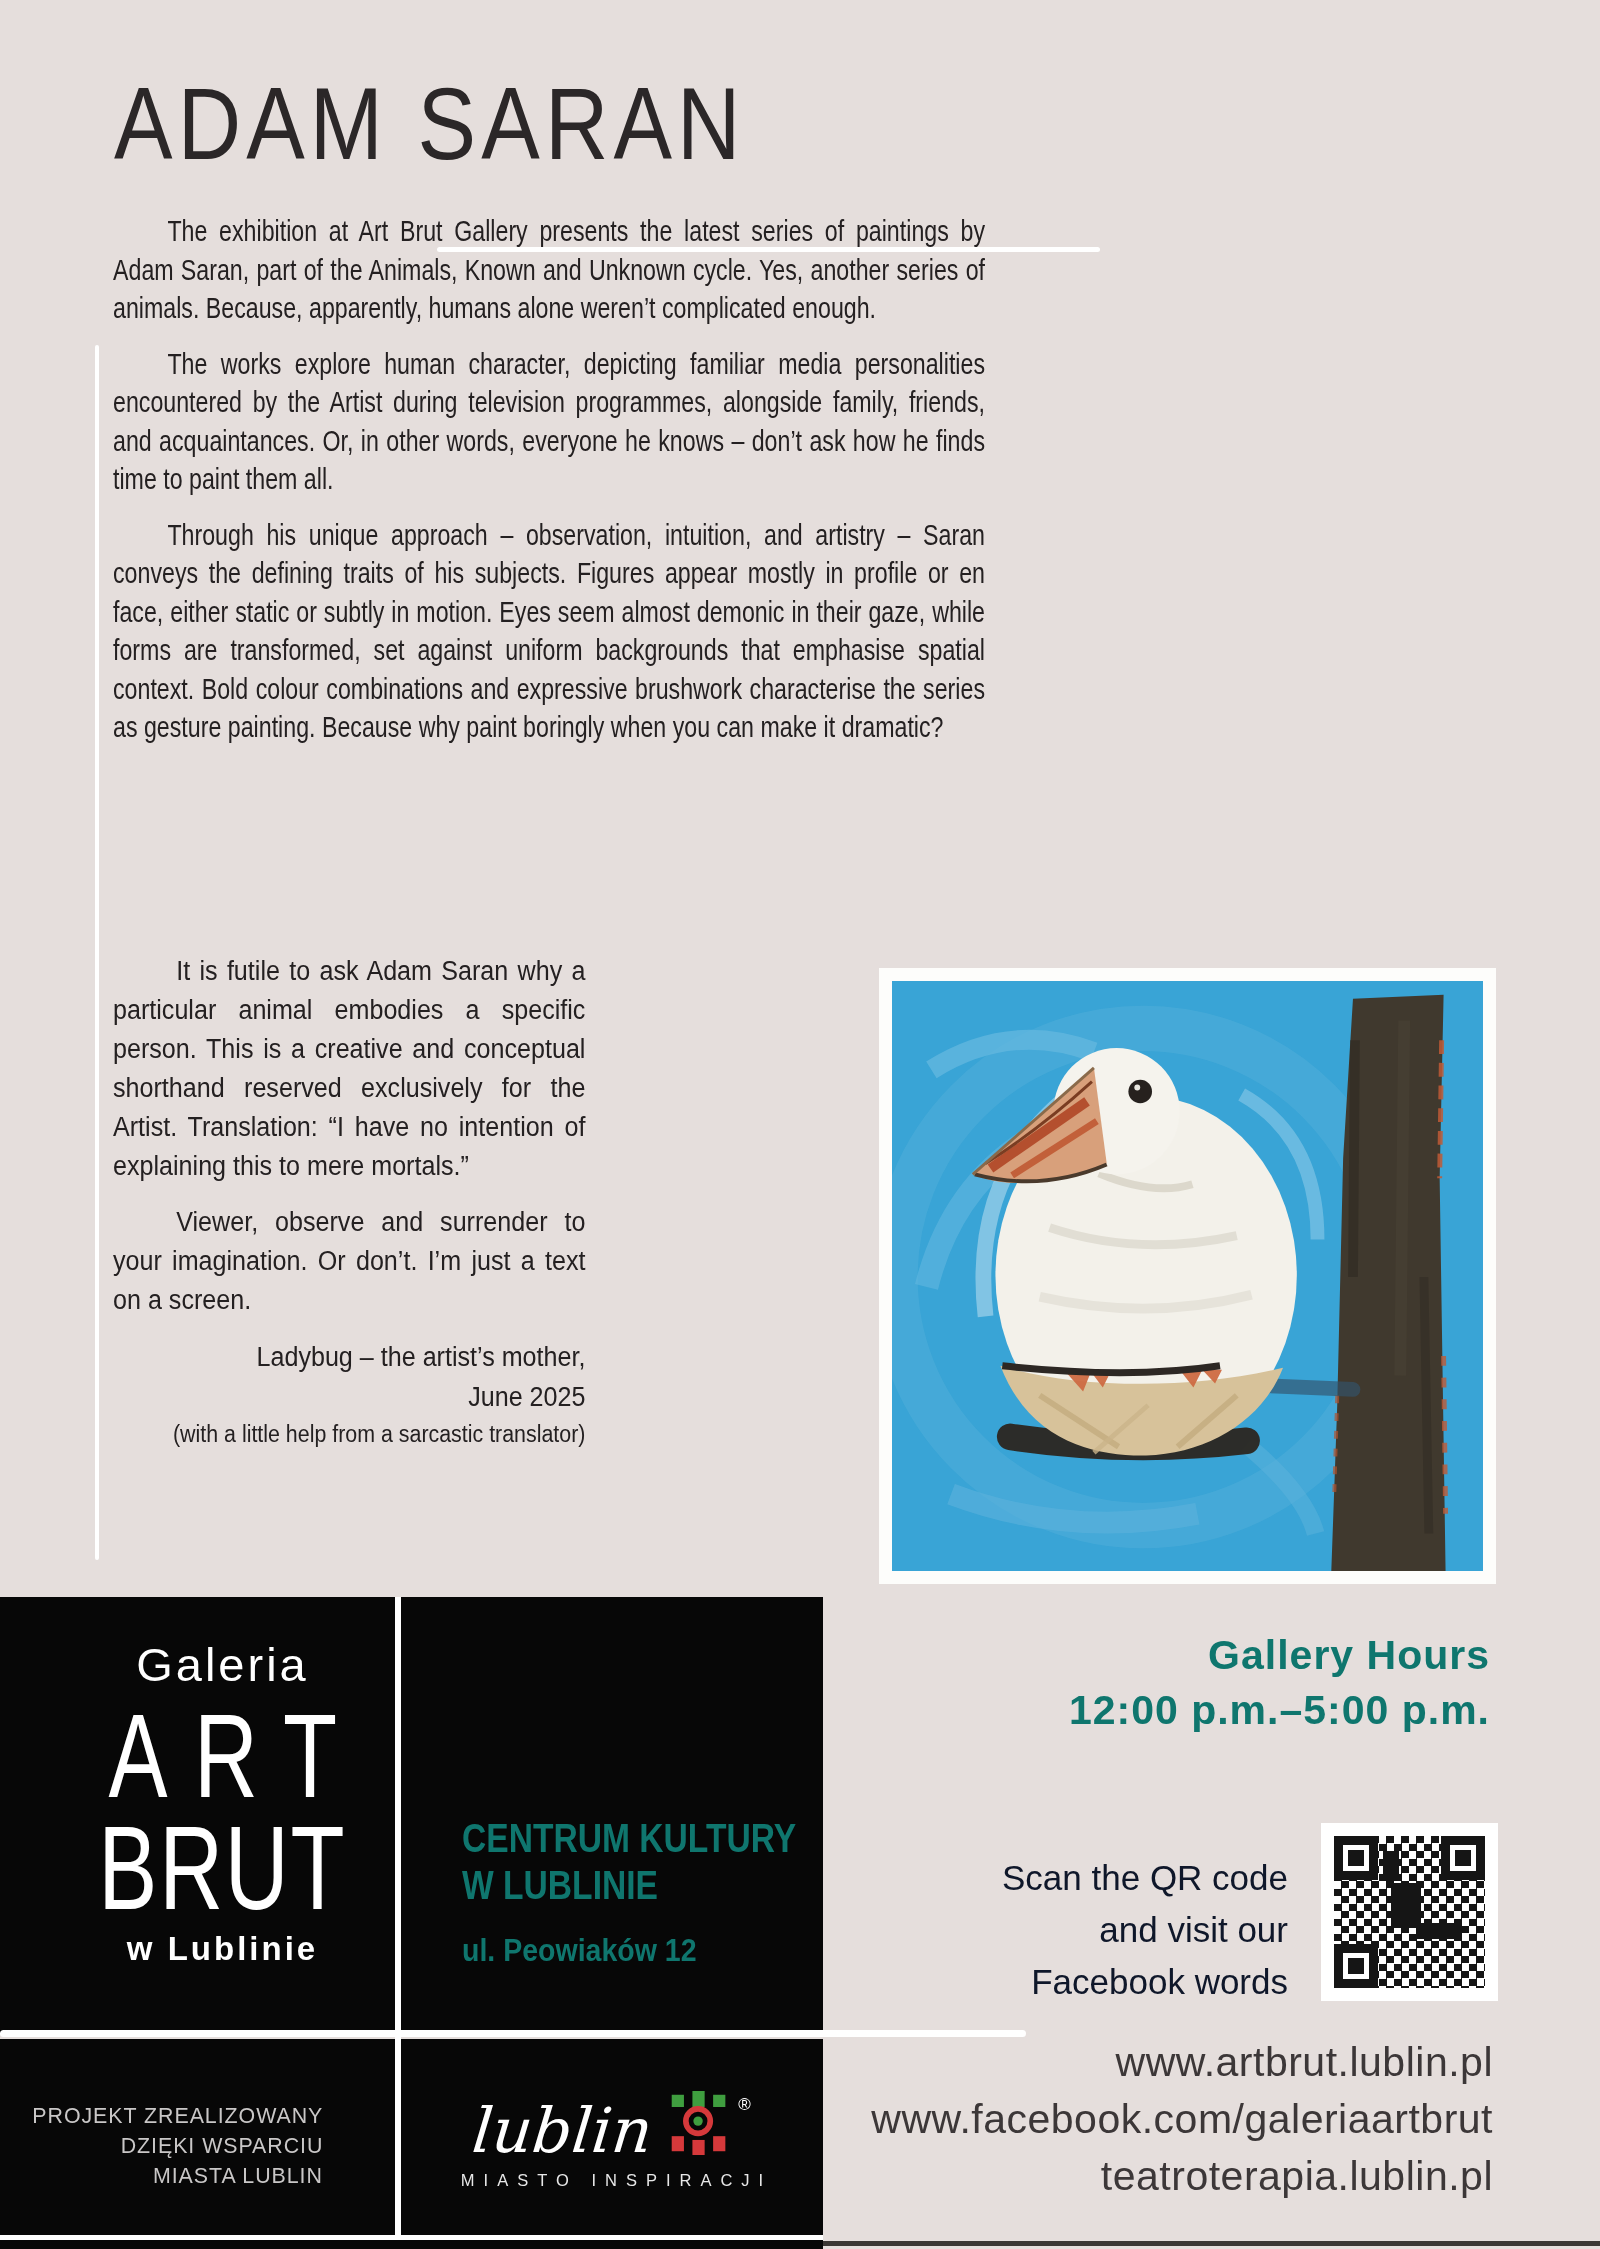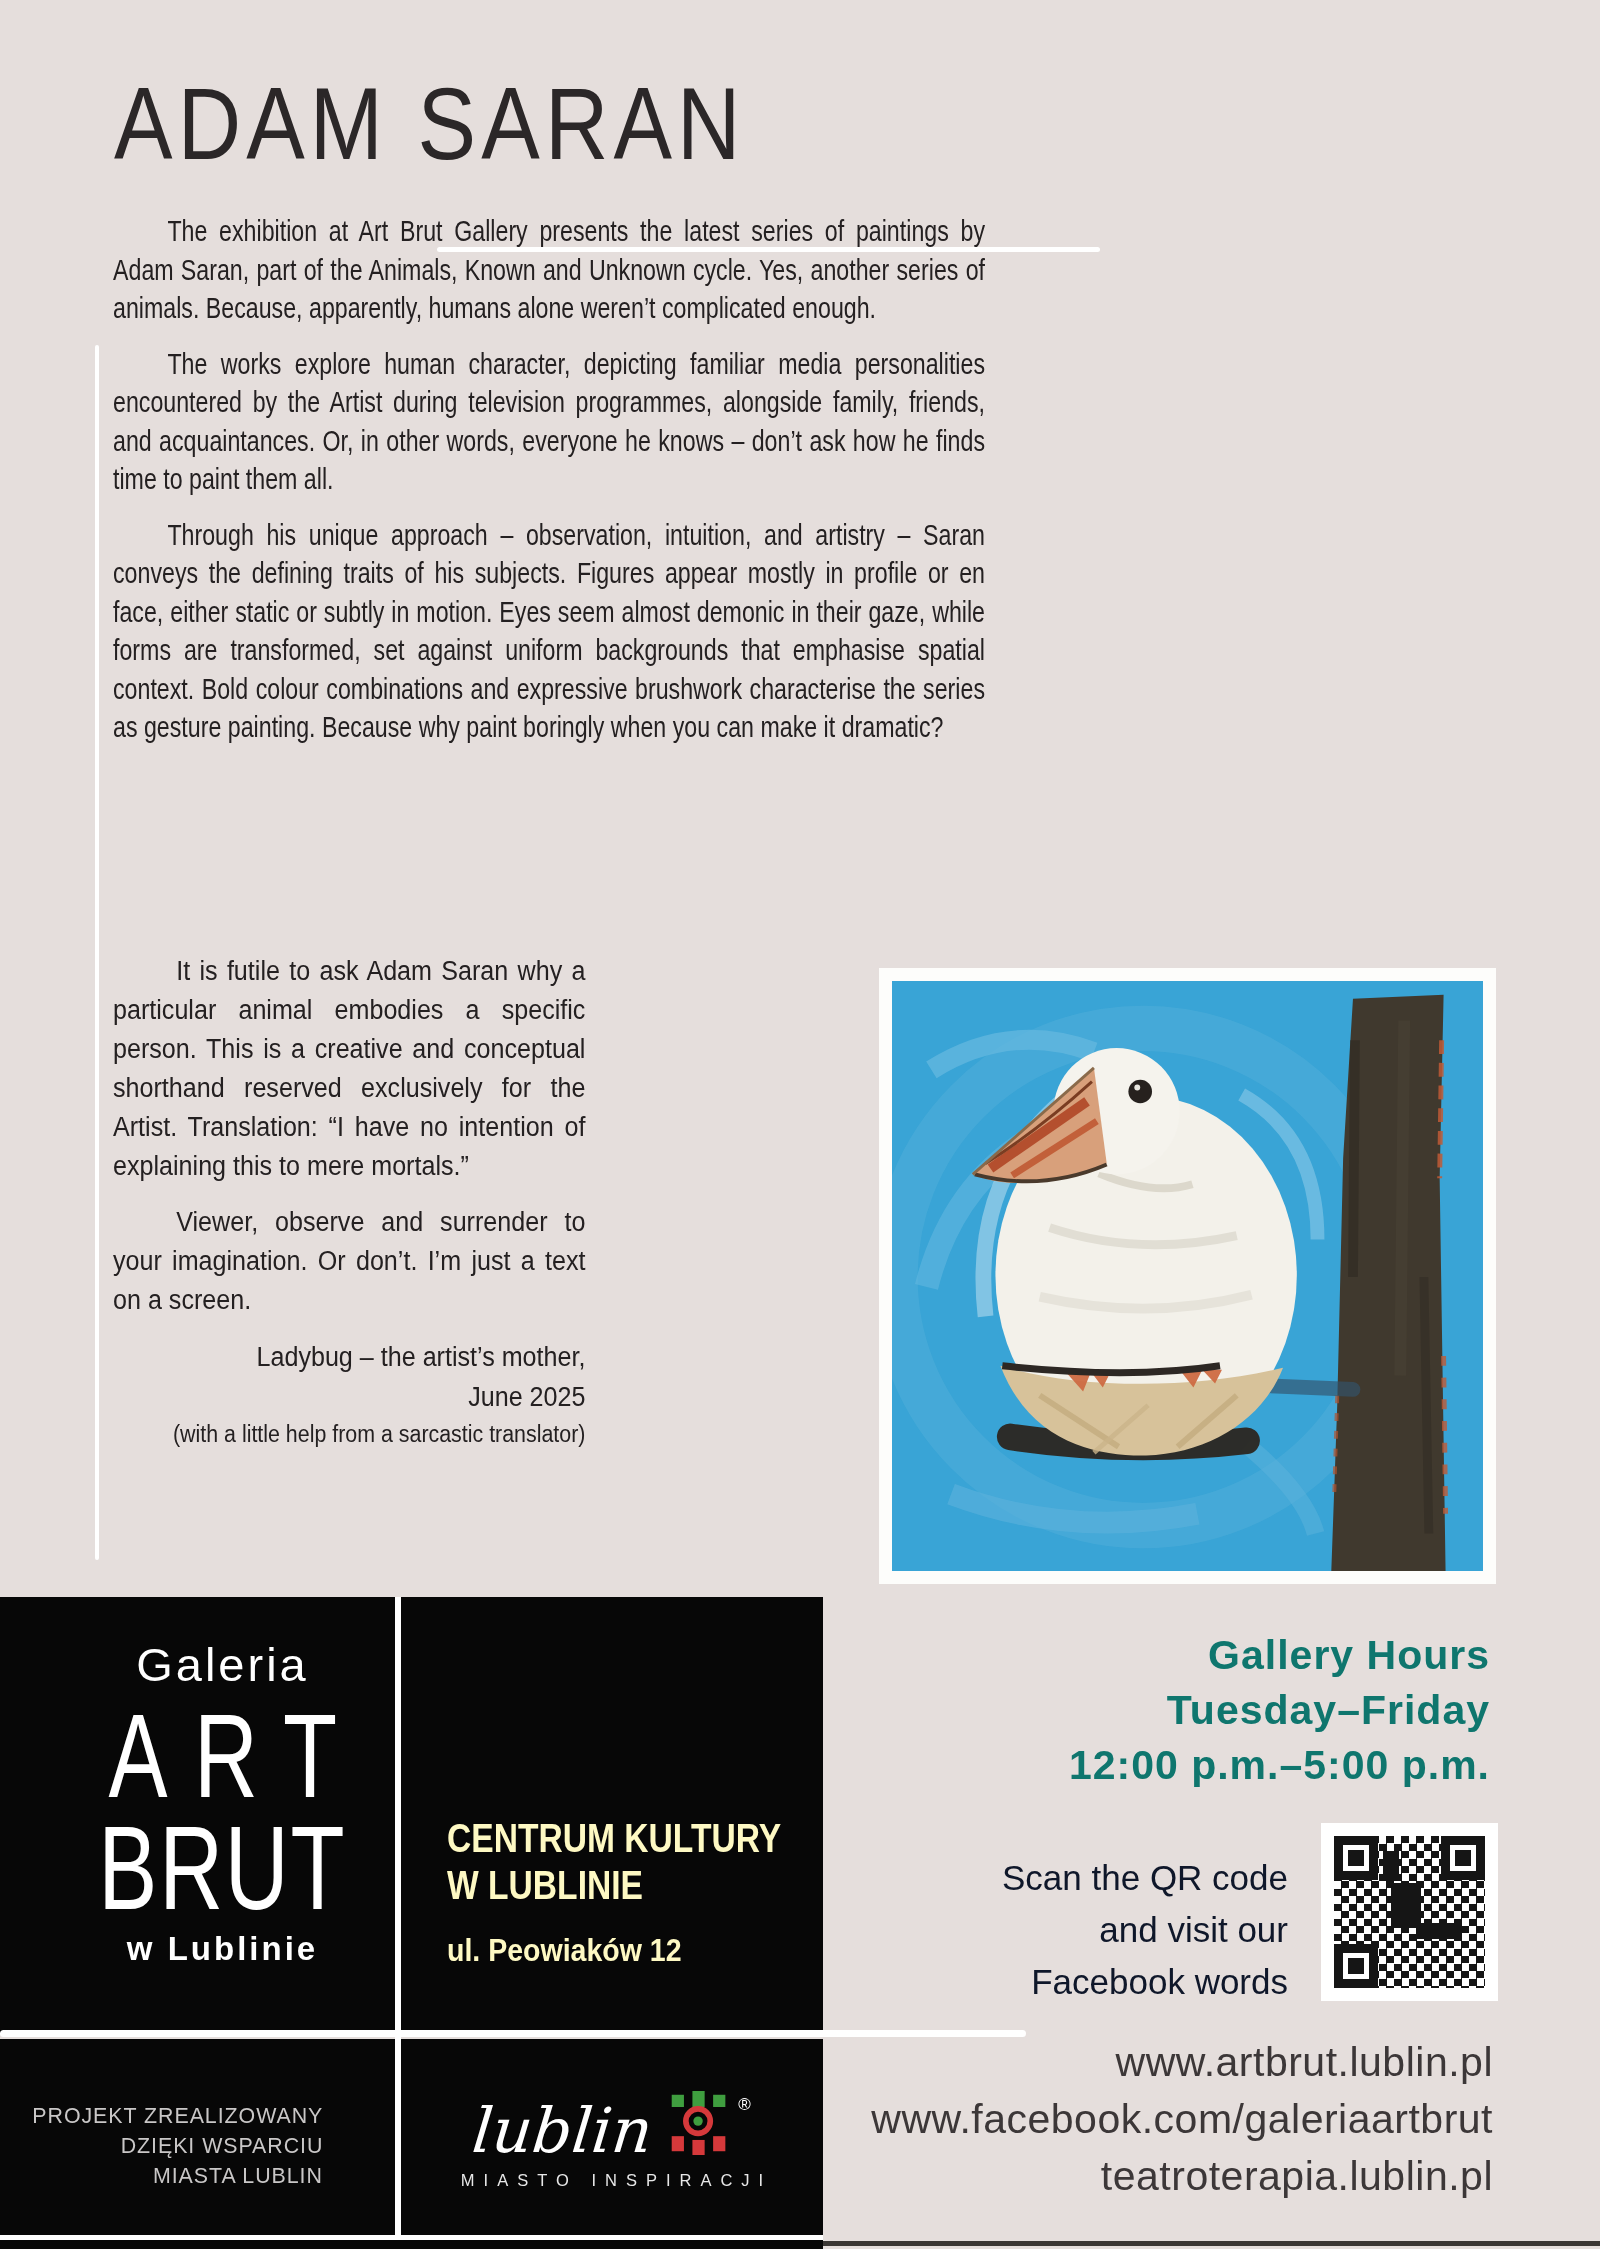--- a/index.html
+++ b/index.html
@@ -54,21 +54,21 @@
   .h-divider { position:absolute; left:0; top:2030px; width:1026px; height:7px; background:#ffffff; border-radius:4px; }
   .h-divider2 { position:absolute; left:0; top:2235px; width:823px; height:5px; background:#ffffff; }
   .bottom-edge { position:absolute; left:823px; top:2241px; width:777px; height:5px; background:#3b3734; }
 
   .block-gallery { display:flex; flex-direction:column; align-items:center; color:#fff; }
   .g-top  { margin-top:40px; font-size:47px; font-weight:300; letter-spacing:3px; }
   .g-art  { margin-top:8px;  font-size:118px; line-height:112px; font-weight:500; letter-spacing:0.30em; text-indent:0.30em; transform:scaleX(0.75); }
   .g-brut { font-size:118px; line-height:112px; font-weight:500; letter-spacing:0.02em; transform:scaleX(0.75); }
   .g-bottom { margin-top:6px; font-size:33px; font-weight:700; letter-spacing:3px; }
 
-  .block-venue { color:#fef9c3; padding-left:46px; }
+  .block-venue { color:#0f766e; padding-left:61px; }
   .venue-name {
     margin-top:218px; font-size:40px; line-height:47px; font-weight:700;
     transform:scaleX(0.84); transform-origin:left top; white-space:nowrap;
   }
   .venue-address { margin-top:24px; font-size:31px; font-weight:700; transform:scaleX(0.92); transform-origin:left top; }
 
   .block-credits { display:flex; flex-direction:column; justify-content:center; align-items:flex-end; padding-right:72px; padding-top:18px; }
   .block-credits div {
     color:#c9c7c7; font-size:22.5px; line-height:30px; letter-spacing:1px;
     transform:scaleX(0.95); transform-origin:right center;
@@ -228,21 +228,20 @@
   </div>
 
   <div class="v-divider"></div>
   <div class="h-divider"></div>
   <div class="h-divider2"></div>
   <div class="block block-bottom"></div>
   <div class="bottom-edge"></div>
 
   <div class="hours">
     <div>Gallery Hours</div>
-    <div>Tuesday–Friday</div>
     <div>12:00 p.m.–5:00 p.m.</div>
   </div>
 
   <div class="qr-caption">
     <div>Scan the QR code</div>
     <div>and visit our</div>
     <div>Facebook words</div>
   </div>
 
   <div class="qr">

